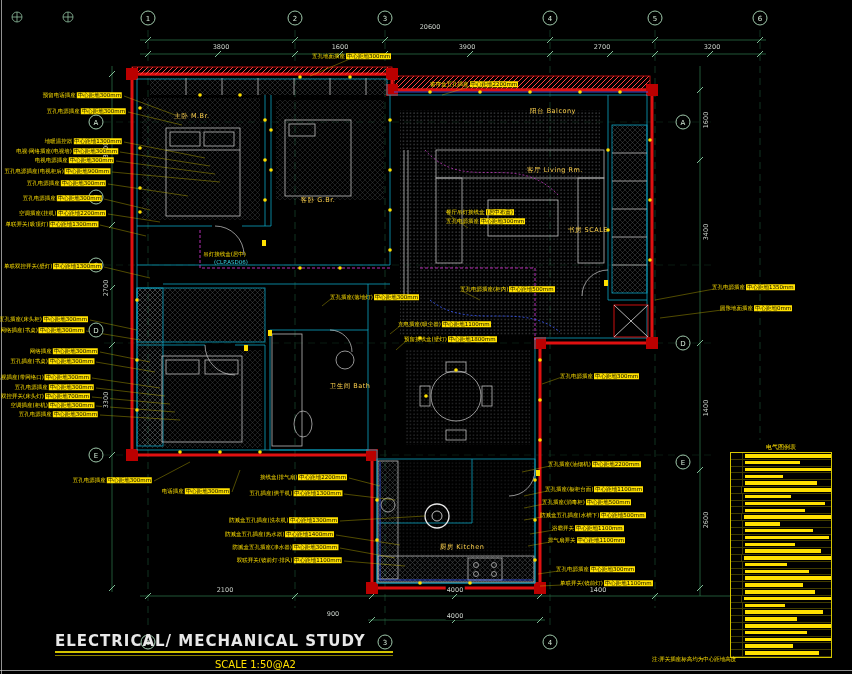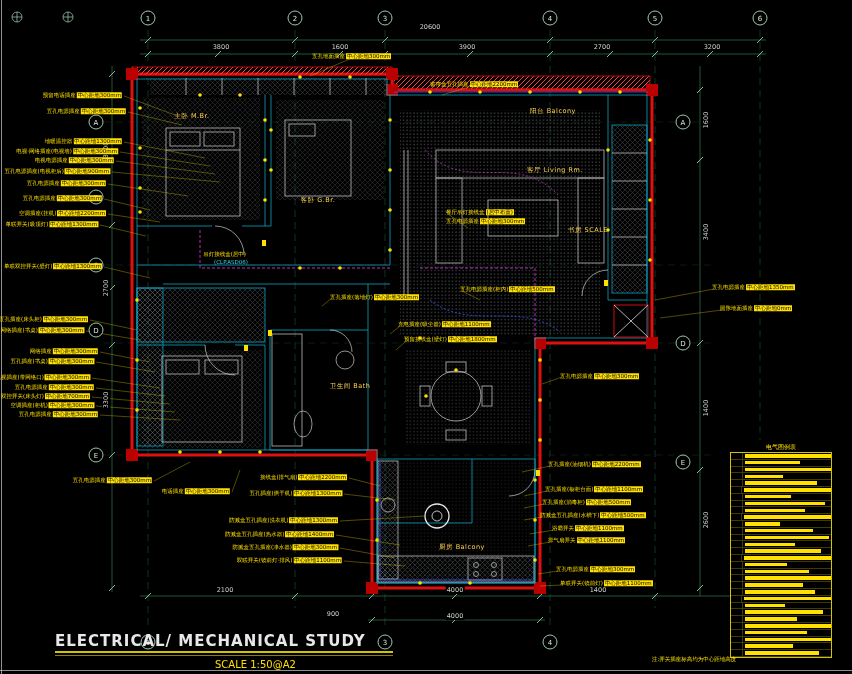--- a/index.html
+++ b/index.html
@@ -317,21 +317,21 @@
       <div class="lbl al" style="left: 545px; top: 490px;"><span class="t">五孔插座(橱柜台面)</span><span class="v">中心距地1100mm</span></div>
       <div class="lbl al" style="left: 542px; top: 503px;"><span class="t">五孔插座(消毒柜)</span><span class="v">中心距地500mm</span></div>
       <div class="lbl al" style="left: 540px; top: 516px;"><span class="t">防溅盒五孔插座(水槽下)</span><span class="v">中心距地500mm</span></div>
       <div class="lbl al" style="left: 552px; top: 529px;"><span class="t">浴霸开关</span><span class="v">中心距地1100mm</span></div>
       <div class="lbl al" style="left: 548px; top: 541px;"><span class="t">排气扇开关</span><span class="v">中心距地1100mm</span></div>
       <div class="lbl al" style="left: 556px; top: 570px;"><span class="t">五孔电源插座</span><span class="v">中心距地300mm</span></div>
       <div class="lbl al" style="left: 560px; top: 584px;"><span class="t">单联开关(镜前灯)</span><span class="v">中心距地1100mm</span></div>
       <div class="room" style="left: 553px; top: 111px;">阳台 Balcony</div>
       <div class="room" style="left: 588px; top: 230px;">书房 SCALE</div>
       <div class="room" style="left: 350px; top: 386px;">卫生间 Bath</div>
-      <div class="room" style="left: 462px; top: 547px;">厨房 Balcony</div>
+      <div class="room" style="left: 462px; top: 547px;">厨房 Kitchen</div>
       <div class="room" style="left: 192px; top: 116px;">主卧 M.Br.</div>
       <div class="room" style="left: 318px; top: 200px;">客卧 G.Br.</div>
       <div class="room" style="left: 555px; top: 170px;">客厅 Living Rm.</div>
       <div class="dim" style="left: 430px; top: 27px;">20600</div>
       <div class="dim" style="left: 221px; top: 47px;">3800</div>
       <div class="dim" style="left: 340px; top: 47px;">1600</div>
       <div class="dim" style="left: 467px; top: 47px;">3900</div>
       <div class="dim" style="left: 602px; top: 47px;">2700</div>
       <div class="dim" style="left: 712px; top: 47px;">3200</div>
       <div class="dim" style="left: 225px; top: 590px;">2100</div>

